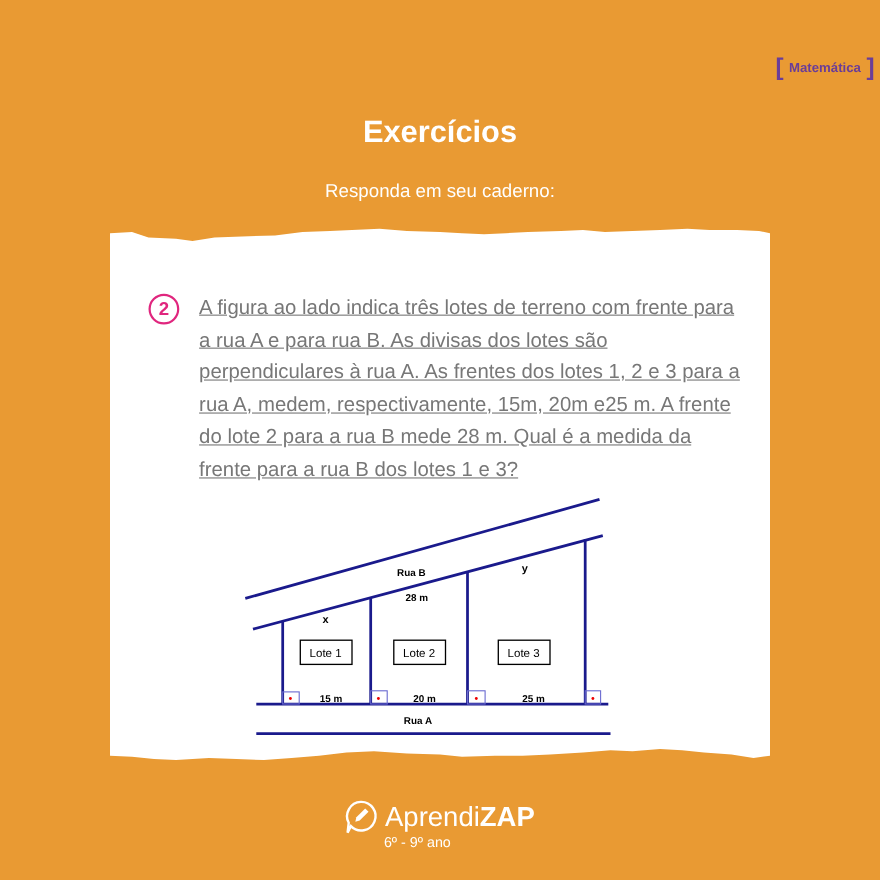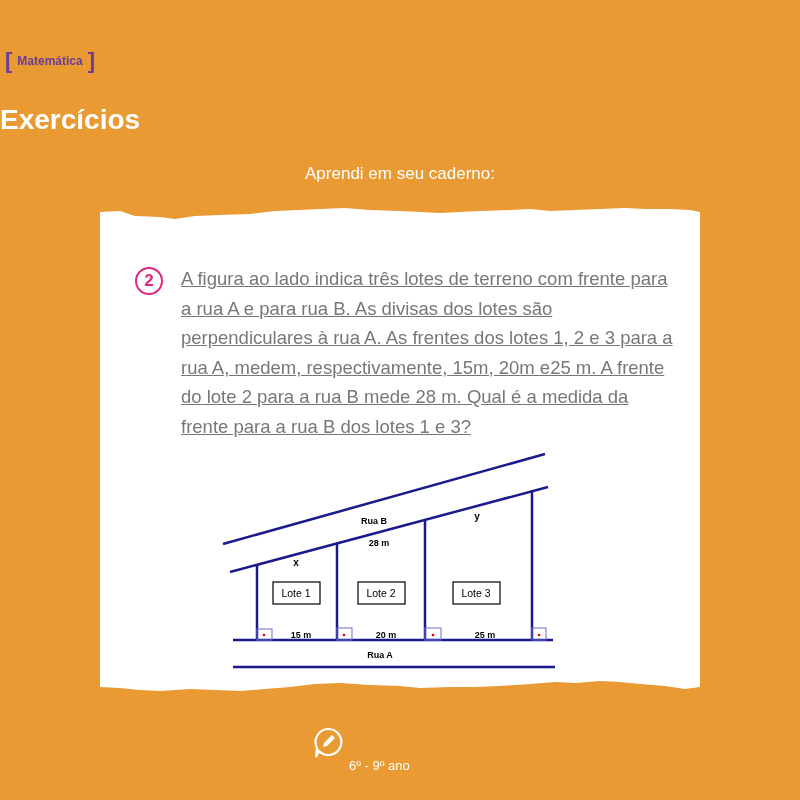--- a/index.html
+++ b/index.html
@@ -5,27 +5,27 @@
     html, body { margin: 0; padding: 0; }
     body {
       width: 800px; height: 800px;
       background: #E99A33;
       position: relative;
       overflow: hidden;
       font-family: "Liberation Sans", sans-serif;
     }
     .subject {
       position: absolute; top: 48px; left: 0; width: 800px;
-      text-align: left; color: #6A3D98;
+      text-align: right; color: #6A3D98;
       font-weight: bold; font-size: 12px;
     }
     .subject .br { font-size: 22px; font-weight: bold; vertical-align: -3px; margin: 0 5px; }
     .title {
       position: absolute; top: 104px; left: 0; width: 800px;
-      color: #fff; font-weight: bold; font-size: 28px;
+      text-align: center; color: #fff; font-weight: bold; font-size: 28px;
     }
     .instr {
       position: absolute; top: 164px; left: 0; width: 800px;
       text-align: center; color: #fff; font-size: 17px;
     }
     .paper {
       position: absolute; left: 100px; top: 202px; width: 600px; height: 498px;
     }
     .paper svg.bg { position: absolute; left: 0; top: 0; }
     .num {
@@ -54,21 +54,21 @@
     }
   </style>
 </head>
 <body>
 
 <div class="subject">
   <span class="br">[</span><span>Matemática</span><span class="br">]</span>
 </div>
 
 <div class="title">Exercícios</div>
-<div class="instr">Aprendi em seu caderno:</div>
+<div class="instr">Responda em seu caderno:</div>
 
 <div class="paper">
   <svg class="bg" width="600" height="498" viewBox="0 0 600 498">
     <path fill="#fff" d="M0,10 L20,9 L35,14 L60,15 L75,17 L95,14 L120,13 L150,12 L175,9 L200,8 L220,7 L245,6 L270,8 L300,9 L320,10 L340,11 L360,10 L380,9 L410,8 L430,7 L450,9 L475,8 L500,7 L525,6 L545,7 L570,7 L590,8 L600,10
     L600,485 L585,487 L565,484 L540,482 L520,480 L500,479 L475,481 L455,480 L430,482 L400,484 L375,485 L350,485 L320,486 L300,484 L270,483 L240,481 L215,482 L190,485 L165,487 L140,489 L115,488 L90,487 L60,489 L40,488 L20,486 L0,485 Z"></path>
   </svg>
 
   <div class="num">2</div>
   <div class="question">A figura ao lado indica três lotes de terreno com frente para a rua A e para rua B. As divisas dos lotes são perpendiculares à rua A. As frentes dos lotes 1, 2 e 3 para a rua A, medem, respectivamente, 15m, 20m e25 m. A frente do lote 2 para a rua B mede 28 m. Qual é a medida da frente para a rua B dos lotes 1 e 3?</div>
 
@@ -115,15 +115,16 @@
     <text x="165" y="213" text-anchor="middle">Rua A</text>
   </svg>
 </div>
 
 <div class="footer">
   <div class="logo">
     <svg width="32" height="34" viewBox="0 0 32 34">
       <path d="M16,3 A13,13 0 1 1 7,25 L4,31 L5,22 A13,13 0 0 1 16,3 Z" fill="none" stroke="#fff" stroke-width="2.2"></path>
       <path d="M11,21 L12,17 L20,9 L23,12 L15,20 Z" fill="#fff"></path>
     </svg>
+    <span class="logo-text"><span>Aprendi</span><b>ZAP</b></span>
   </div>
   <div class="grade">6º - 9º ano</div>
 </div>
 
 </body></html>

